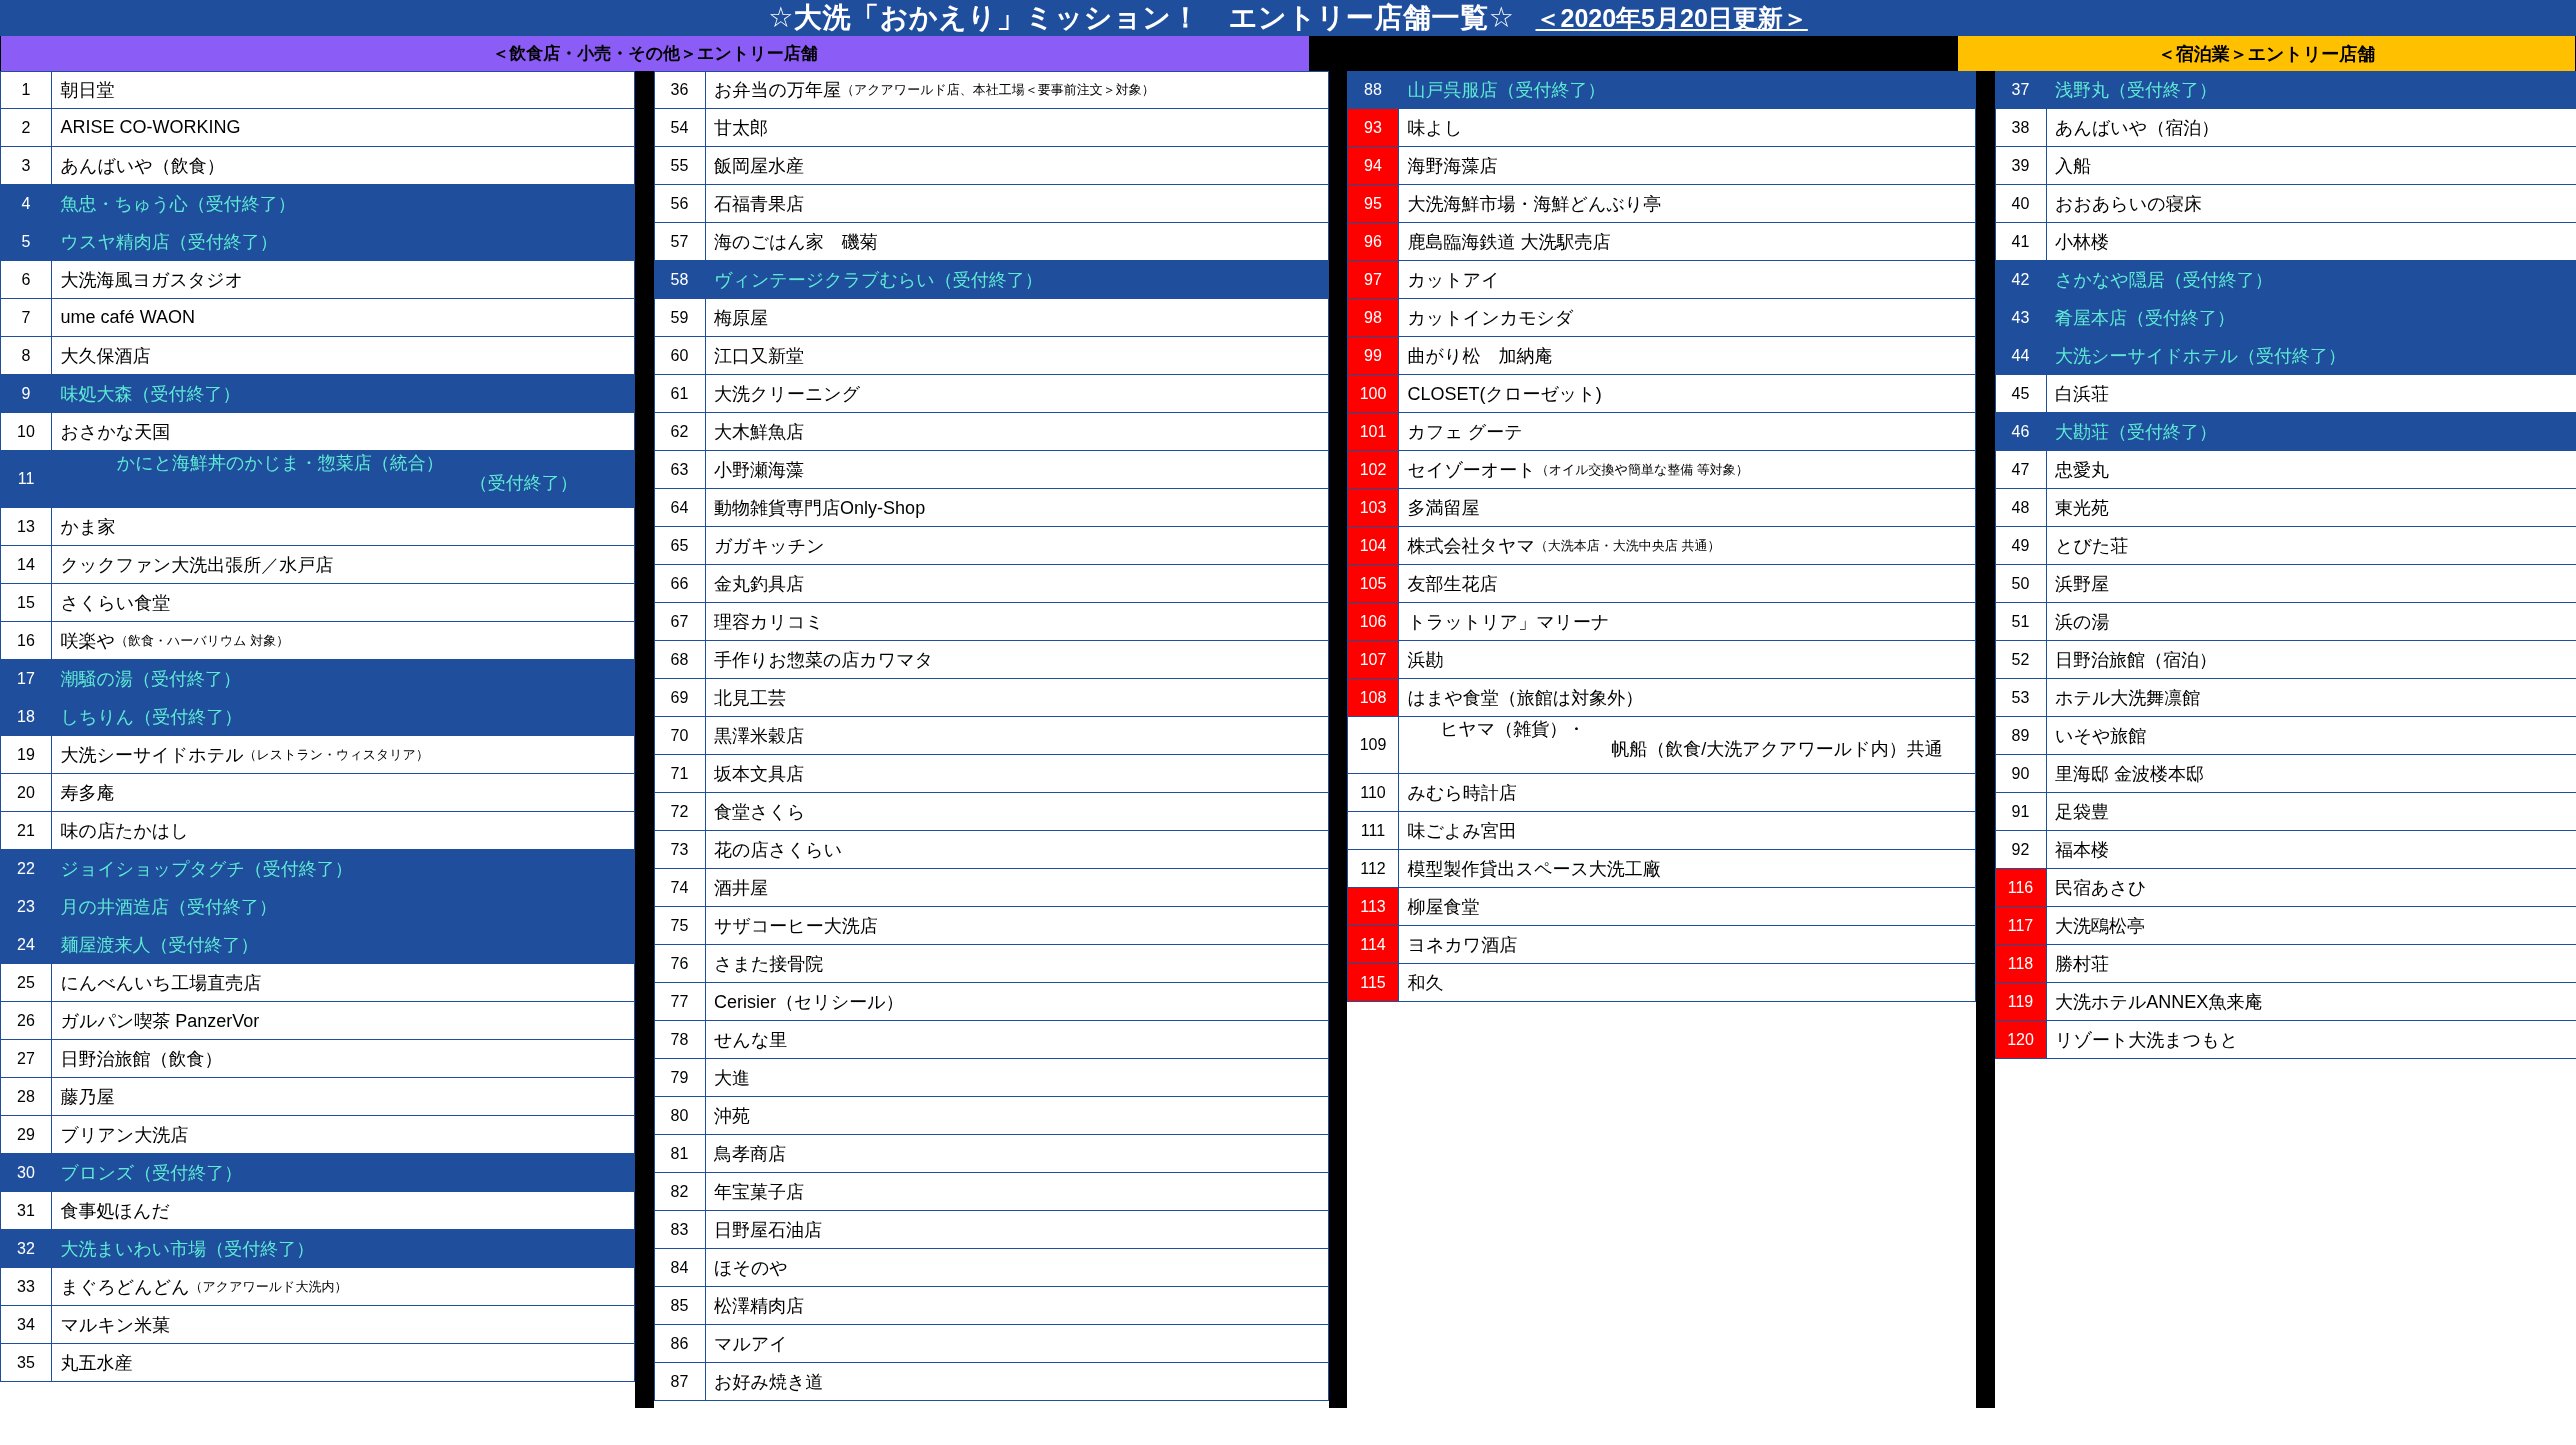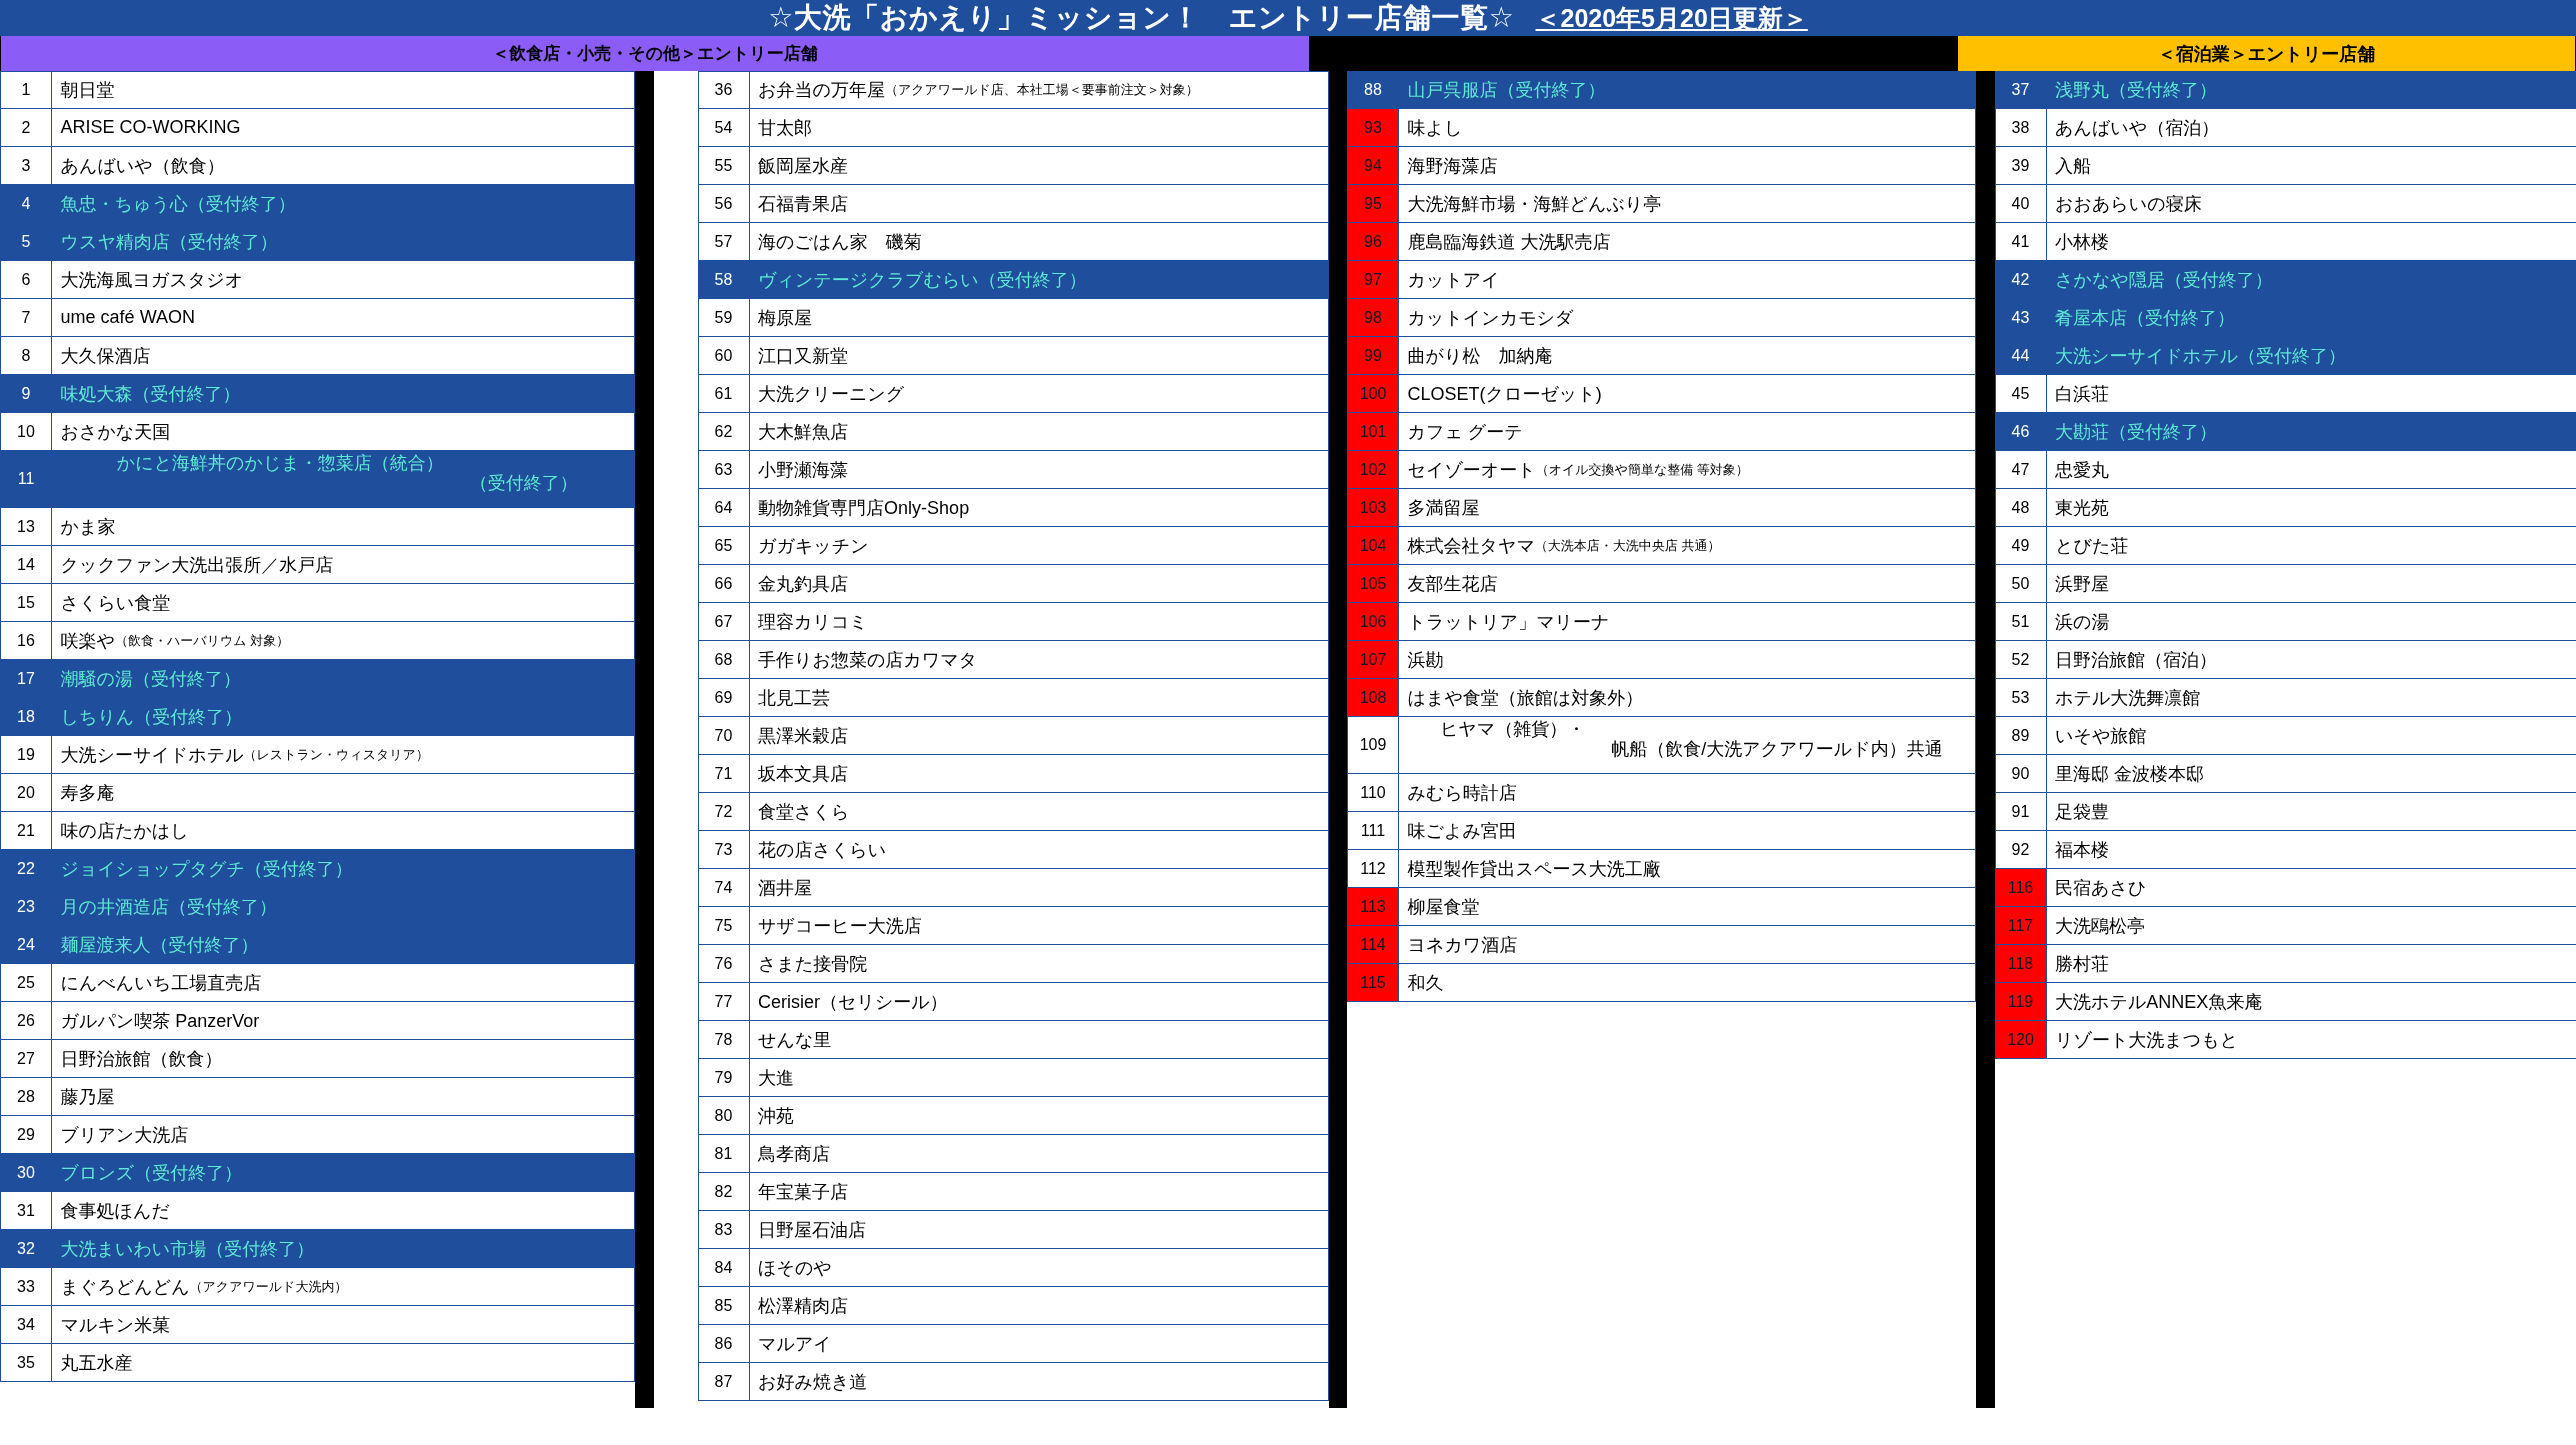--- a/index.html
+++ b/index.html
@@ -33,21 +33,21 @@
   .row .nm{
     flex:1 1 auto;display:flex;align-items:center;padding-left:8.6px;font-size:18px;color:#000;
     border:1.2px solid #1f4e9c;border-top:none;border-left:none;background:#ffffff;box-sizing:border-box;overflow:hidden;white-space:nowrap;
   }
   .row.first .num,.row.first .nm{border-top:1.2px solid #1f4e9c;}
 
   
   .row.closed .num{background:#1f4e9c;color:#ffffff;}
   .row.closed .nm{background:#1f4e9c;color:#5eead4;}
   
-  .row.rednum .num{background:#ff0000;color:#0f172a;}
+  .row.rednum .num{background:#ff0000;color:#ffffff;}
 
   
   .row.tall{height:57px;}
   .row.tall .nm{flex-direction:row;align-items:flex-start;justify-content:center;}
   .row .nm .line2{padding-left:26px;margin-top:20px;}
 
   
   .ann{font-size:13px;}
 </style>
 </head>
@@ -211,21 +211,21 @@
         <div class="row">
           <div class="num">34</div>
           <div class="nm">マルキン米菓</div>
         </div>
         <div class="row">
           <div class="num">35</div>
           <div class="nm">丸五水産</div>
         </div>
       </div>
       <div class="col-sep" style="height: 1337px;"></div>
-      <div class="col" style="width: 675px; flex: 0 0 675px; padding-left: 44px;">
+      <div class="col" style="width: 675px; flex: 0 0 675px;">
         <div class="row first">
           <div class="num">36</div>
           <div class="nm">
             <span>お弁当の万年屋</span>
             <span class="ann">（アクアワールド店、本社工場＜要事前注文＞対象）</span>
           </div>
         </div>
         <div class="row">
           <div class="num">54</div>
           <div class="nm">甘太郎</div>

